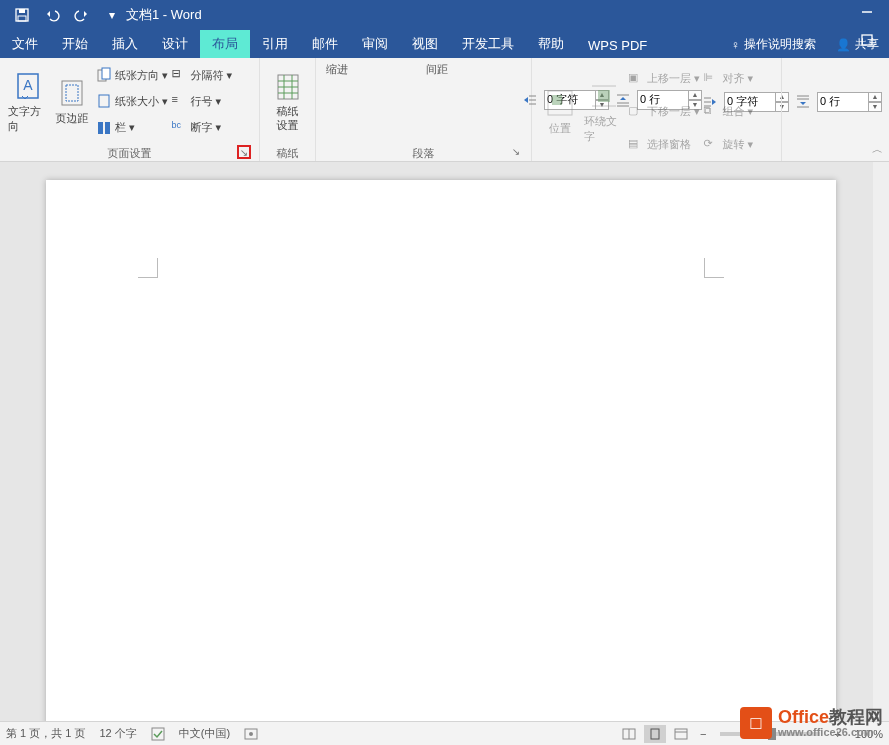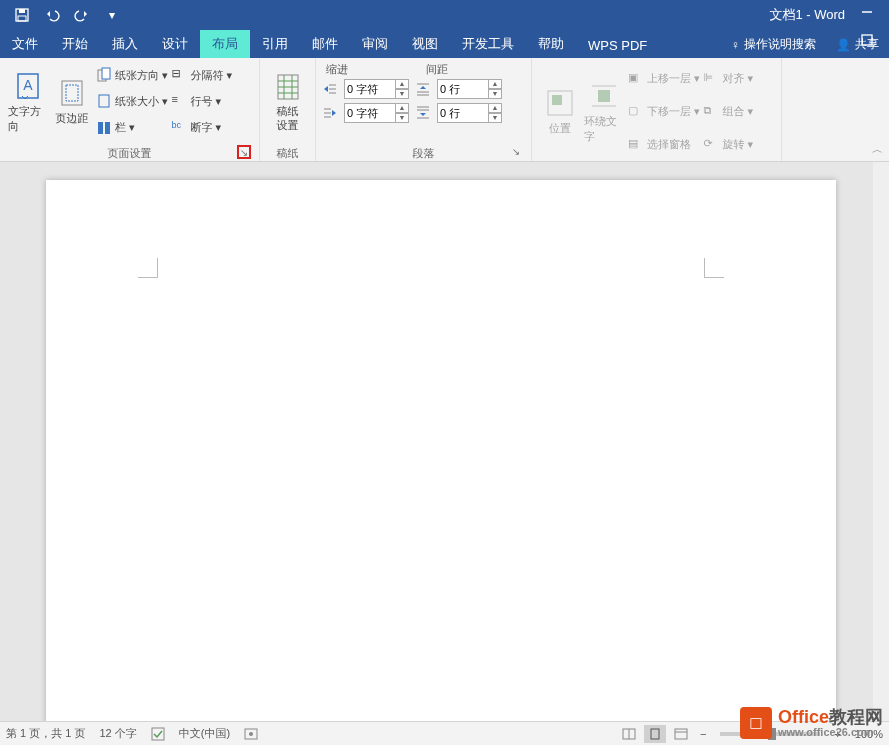--- a/index.html
+++ b/index.html
@@ -1,20 +1,20 @@
 <!DOCTYPE html>
 <html><head>
 <meta charset="utf-8">
 <style>
   * { box-sizing: border-box; margin: 0; padding: 0; font-family: "Microsoft YaHei", sans-serif; }
   body { width: 889px; height: 745px; background: #e6e6e6; overflow: hidden; }
   .titlebar { height: 30px; background: #2b579a; color: #fff; display: flex; align-items: center; font-size: 12px; }
   .qat { display: flex; align-items: center; gap: 2px; padding-left: 8px; }
   .qat-btn { width: 28px; height: 28px; display:flex; align-items:center; justify-content:center; color:#fff; }
-  .title-center { flex:1; text-align:right; font-size:13px; }
+  .title-center { flex:1; text-align:left; font-size:13px; }
   .win-btns { display:flex; align-items:center;flex-direction:column; }
   .win-btn { width: 40px; height:28px; display:flex; align-items:center; justify-content:center; color:#fff; font-size:12px;}
   .login-btn { background:#fff; color:#2b579a; padding:2px 8px; margin-right:4px; font-size:12px; border-radius:1px;}
   .menubar { height:28px; background:#2b579a; display:flex; align-items:flex-end; }
   .menu-item { color:#fff; font-size:13px; padding:5px 12px; cursor:pointer; }
   .menu-item.active { background:#5eead4; color:#2b579a; }
   .menu-right { margin-left:auto; display:flex; align-items:center; color:#fff; font-size:12px;}
   .menu-right-item { padding:5px 10px; display:flex; align-items:center; gap:4px;}
   .ribbon { height:104px; background:#f3f3f3; border-bottom:1px solid #d4d4d4; display:flex; position:relative; }
   .rgroup { border-right:1px solid #e1e1e1; padding:4px 6px 0 6px; display:flex; flex-direction:column; }
@@ -225,21 +225,21 @@
           </svg>
         <span style="white-space:pre-line;text-align:center;line-height:1.2">稿纸<br>设置</span>
       </div>
     </div>
     <div class="rgroup-label">
         <span>稿纸</span>
       </div>
   </div>
 
   <div class="rgroup" style="width:216px">
-    <div class="rgroup-content" style="flex-direction:column;">
+    <div class="rgroup-content" style="flex-direction:row;">
       <div style="display:flex">
         <div class="hdr" style="width:100px">缩进</div>
         <div class="hdr" style="width:100px">间距</div>
       </div>
       <div style="display:flex; gap:6px; align-items:center; margin-bottom:4px;">
         <span class="ic">
             <svg width="16" height="16">
               <path d="M2 8l4-3v6z" fill="#3a76c4"></path>
               <line x1="7" y1="4" x2="14" y2="4" stroke="#888"></line>
               <line x1="7" y1="8" x2="14" y2="8" stroke="#888"></line>

